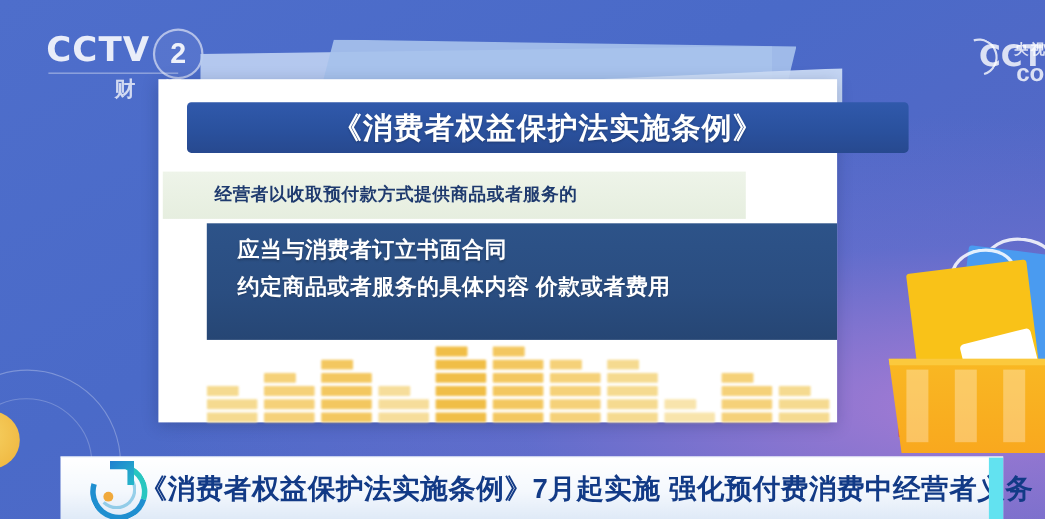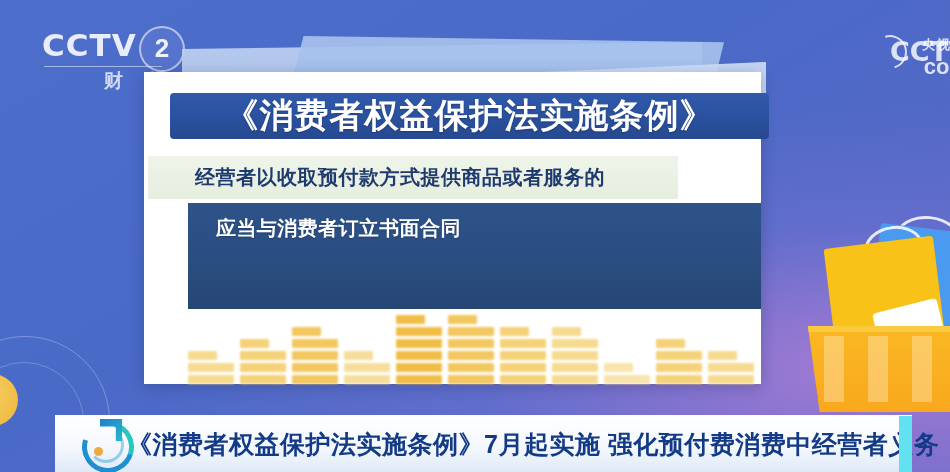--- a/index.html
+++ b/index.html
@@ -54,33 +54,33 @@
     clip-path:polygon(4% 0,100% 8%,96% 100%,0 86%);}
   .sheet.s3{left:196px;top:62px;width:570px;height:58px;background:rgba(206,222,246,.93);
     clip-path:polygon(0 44%,100% 0,100% 78%,0 100%);}
 
   
   .card{
     position:absolute;left:144px;top:72px;width:617px;height:312px;
     background:#ffffff;box-shadow:0 3px 14px rgba(20,35,80,.28);
   }
   .card-title{
-    position:absolute;left:26px;top:21px;width:599px;height:46px;
+    position:absolute;left:26px;top:21px;width:656px;height:46px;
     background:linear-gradient(180deg,#3059ab 0%,#2a519e 55%,#27498f 100%);
     border-radius:4px;color:#fff;display:flex;align-items:center;justify-content:center;
-    font-size:34px;font-weight:700;letter-spacing:1px;
+    font-size:27px;font-weight:700;letter-spacing:1px;
     text-shadow:0 1px 2px rgba(0,0,0,.25);
   }
   .card-sub{
     position:absolute;left:4px;top:84px;width:530px;height:43px;
     background:linear-gradient(180deg,#eef4e9 0%,#e6eedf 100%);
     display:flex;align-items:center;
   }
   .card-sub span{
-    margin-left:47px;font-size:20px;font-weight:700;color:#1e3a6e;letter-spacing:.5px;
+    margin-left:47px;font-size:16px;font-weight:700;color:#1e3a6e;letter-spacing:.5px;
   }
   .card-body{
     position:absolute;left:44px;top:131px;width:573px;height:106px;
     background:linear-gradient(180deg,#2d5389 0%,#2a4d80 60%,#264674 100%);
     padding:10px 0 0 0;box-sizing:border-box;
   }
   .card-body p{
     margin:0 0 2px 28px;color:#ffffff;font-size:20px;font-weight:700;line-height:31px;
     letter-spacing:.4px;text-shadow:0 1px 2px rgba(0,0,0,.22);
   }
@@ -204,20 +204,21 @@
     </div>
   </div>
 
   <div class="card">
     <div class="card-title">《消费者权益保护法实施条例》</div>
     <div class="card-sub">
       <span>经营者以收取预付款方式提供商品或者服务的</span>
     </div>
     <div class="card-body">
       <p>应当与消费者订立书面合同</p>
+      <p>约定商品或者服务的具体内容 价款或者费用</p>
     </div>
     <div class="chartwrap" id="chartwrap">
         <div class="bargrp" style="left: 0px; width: 46px;">
           <i style="background: rgb(245, 217, 139); width: 46px;"></i>
           <i style="background: rgb(245, 217, 139); width: 46px;"></i>
           <i style="background: rgb(245, 217, 139); width: 28.52px;"></i>
         </div>
         <div class="bargrp" style="left: 52px; width: 46px;">
           <i style="background: rgb(245, 207, 114); width: 46px;"></i>
           <i style="background: rgb(245, 207, 114); width: 46px;"></i>

